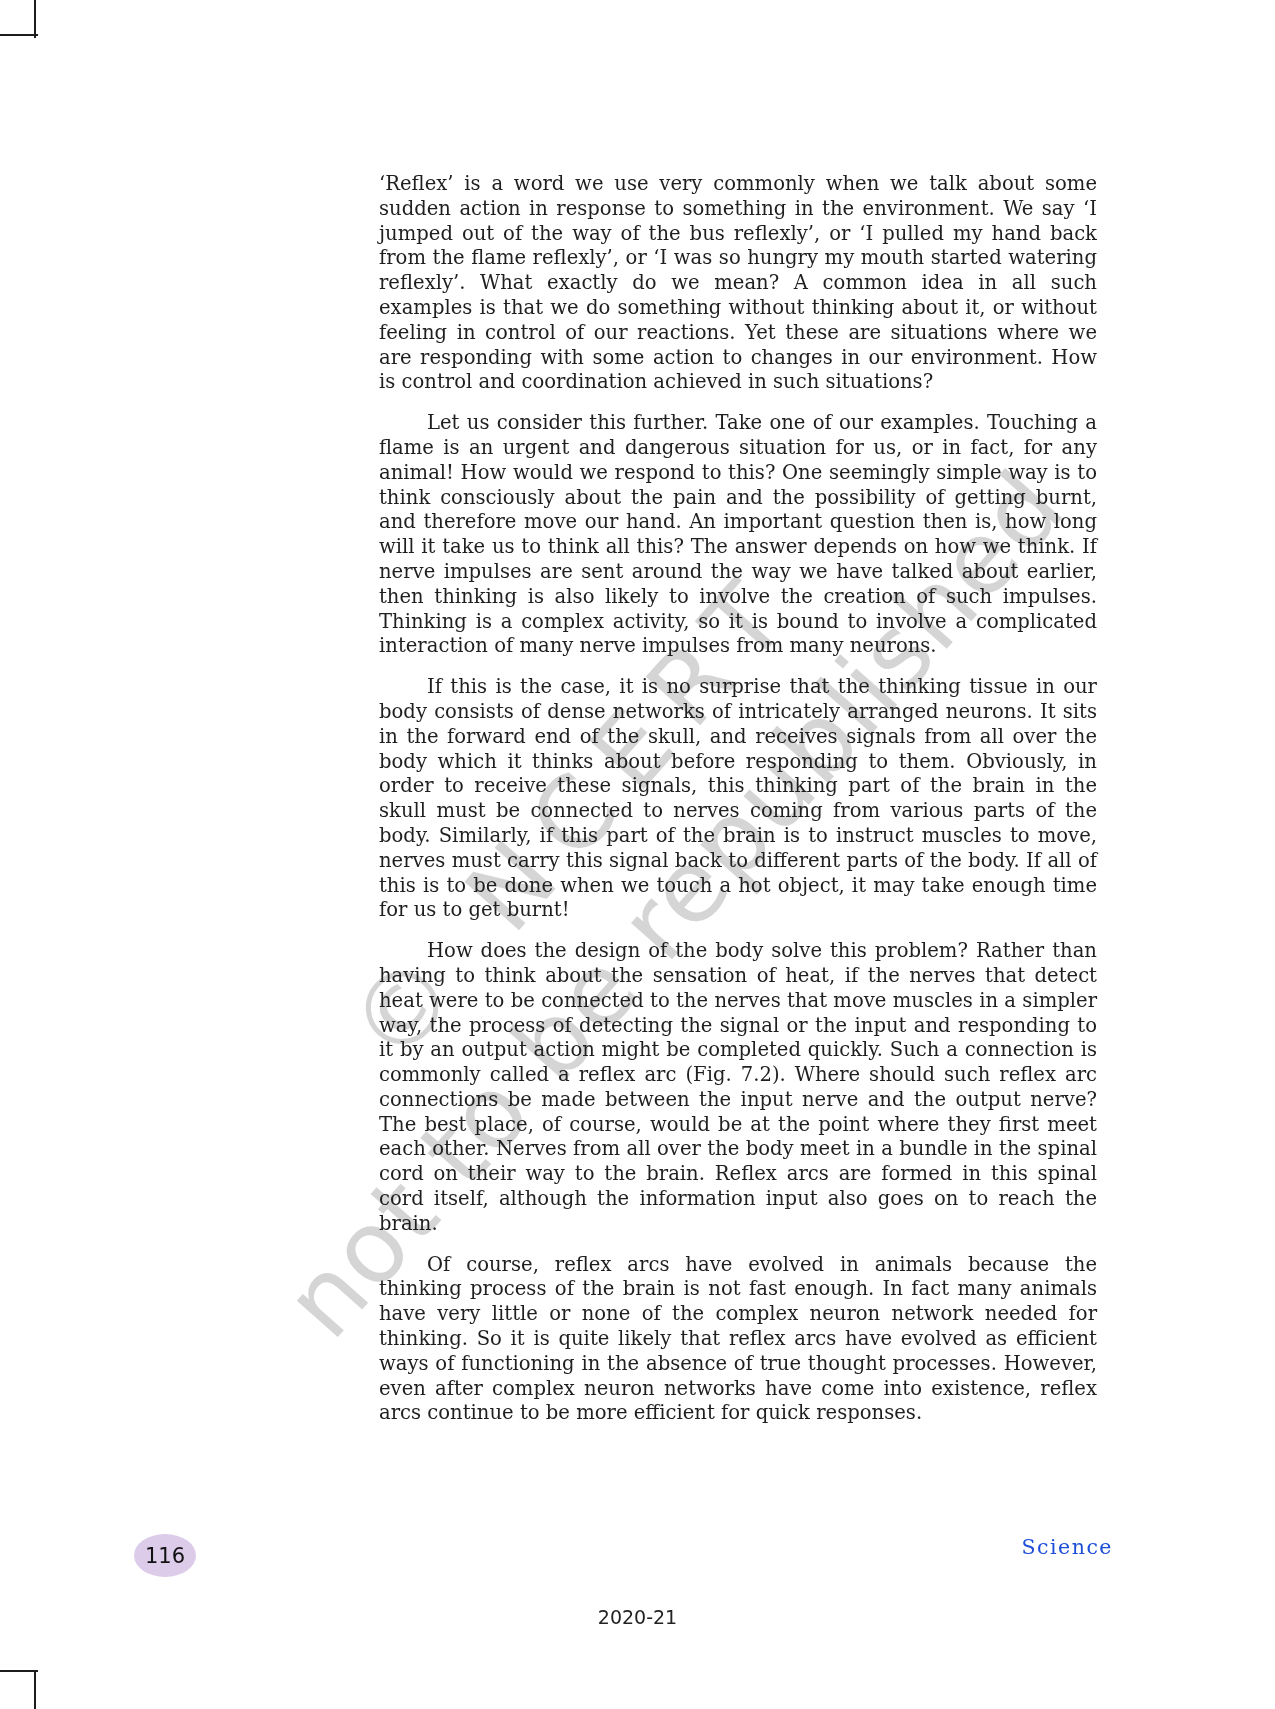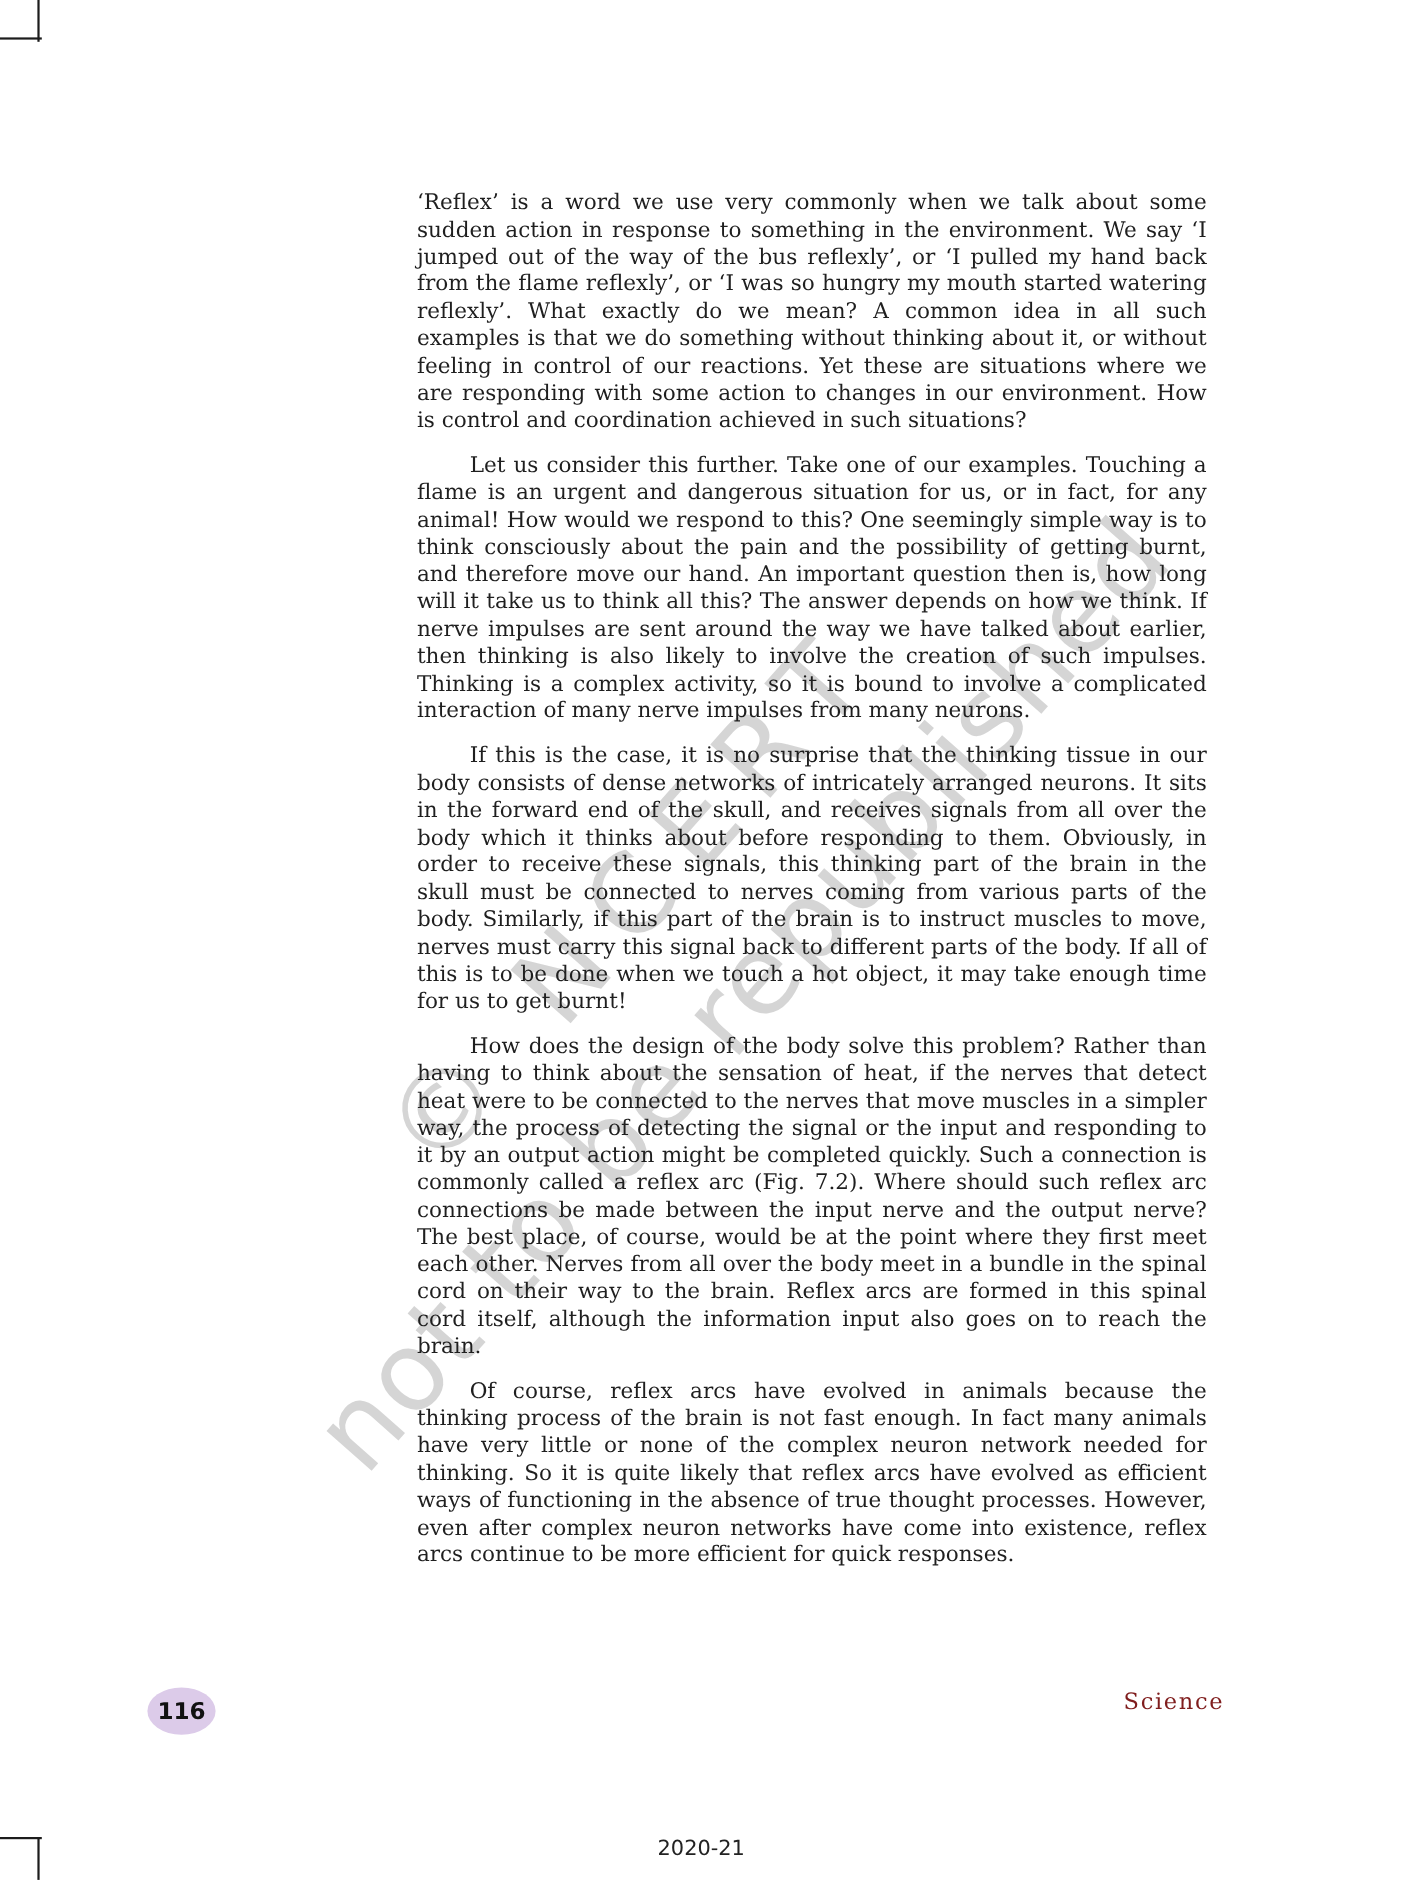--- a/index.html
+++ b/index.html
@@ -83,38 +83,38 @@
     height: 43px;
     background: #dccbe9;
     border-radius: 50%;
     display: flex;
     align-items: center;
     justify-content: center;
     z-index: 1;
   }
   .page-badge span {
     font-family: "DejaVu Sans", "Liberation Sans", sans-serif;
-    font-weight: bold;
+    font-weight: normal;
     font-size: 21px;
     color: #111111;
   }
   .book-title {
     position: absolute;
     right: 162px;
     top: 1535px;
     font-family: "DejaVu Serif", "Liberation Serif", serif;
     font-size: 20.5px;
     letter-spacing: 1.5px;
-    color: #7f1d1d;
+    color: #1d4ed8;
     z-index: 1;
   }
   .edition {
     position: absolute;
     left: 0;
-    top: 1669px;
+    top: 1606px;
     width: 1275px;
     text-align: center;
     font-family: "DejaVu Sans", "Liberation Sans", sans-serif;
     font-size: 19px;
     color: #222222;
     z-index: 1;
   }
 </style>
 </head>
 <body>

